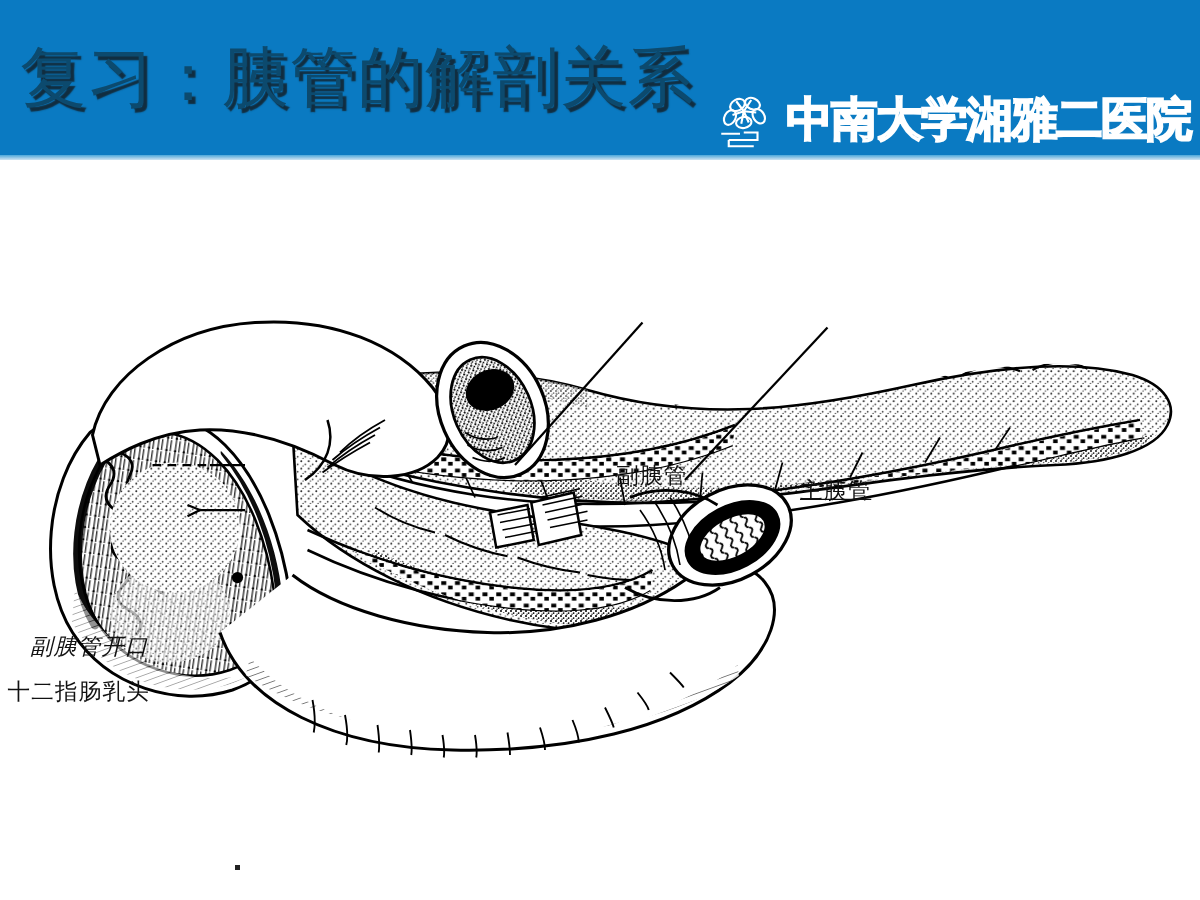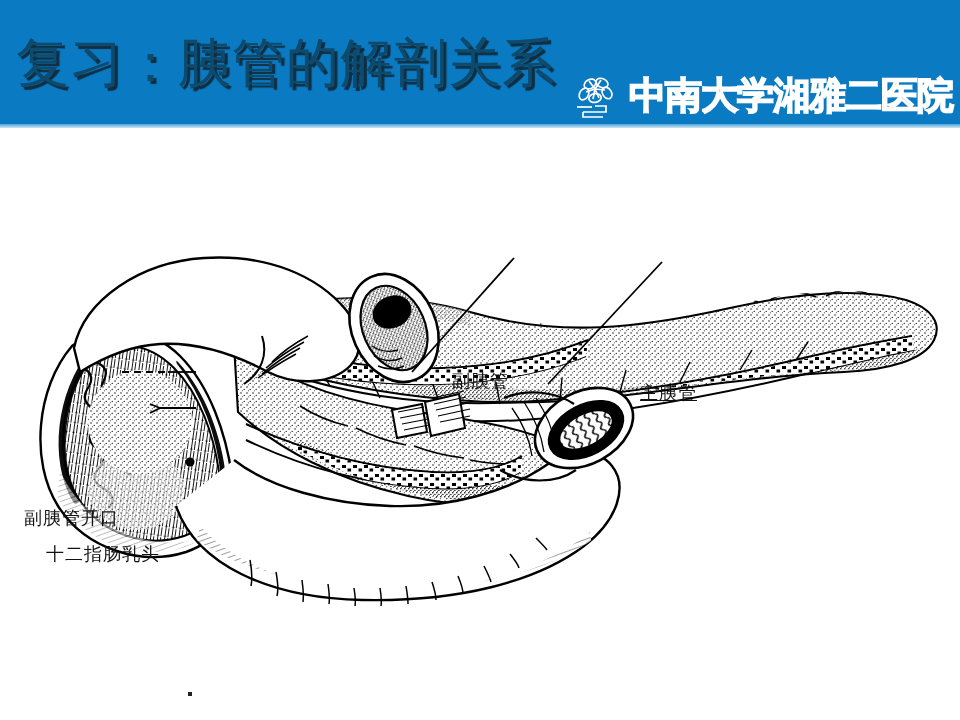--- a/index.html
+++ b/index.html
@@ -88,24 +88,24 @@
 
   .fig-label {
     position: absolute;
     color: #111111;
     font-size: 18px;
     line-height: 20px;
     white-space: nowrap;
     letter-spacing: 1px;
     font-family: "DejaVu Sans", "Liberation Sans", sans-serif;
   }
-  #label-accessory-duct { left: 452px; top: 231px; }
+  #label-accessory-duct { left: 493px; top: 231px; }
   #label-main-duct      { left: 640px; top: 243px; text-decoration: underline; }
-  #label-accessory-opening { left: 24px;  top: 368px; }
-  #label-duodenal-papilla  { left: 6px;   top: 404px; margin-left: 40px; }
+  #label-accessory-opening { left: 24px;  top: 368px; font-style: italic; }
+  #label-duodenal-papilla  { left: 6px;   top: 404px; }
 
   #footer-dot {
     position: absolute;
     left: 188px;
     top: 692px;
     width: 4px;
     height: 4px;
     background: #222;
   }
 </style>

